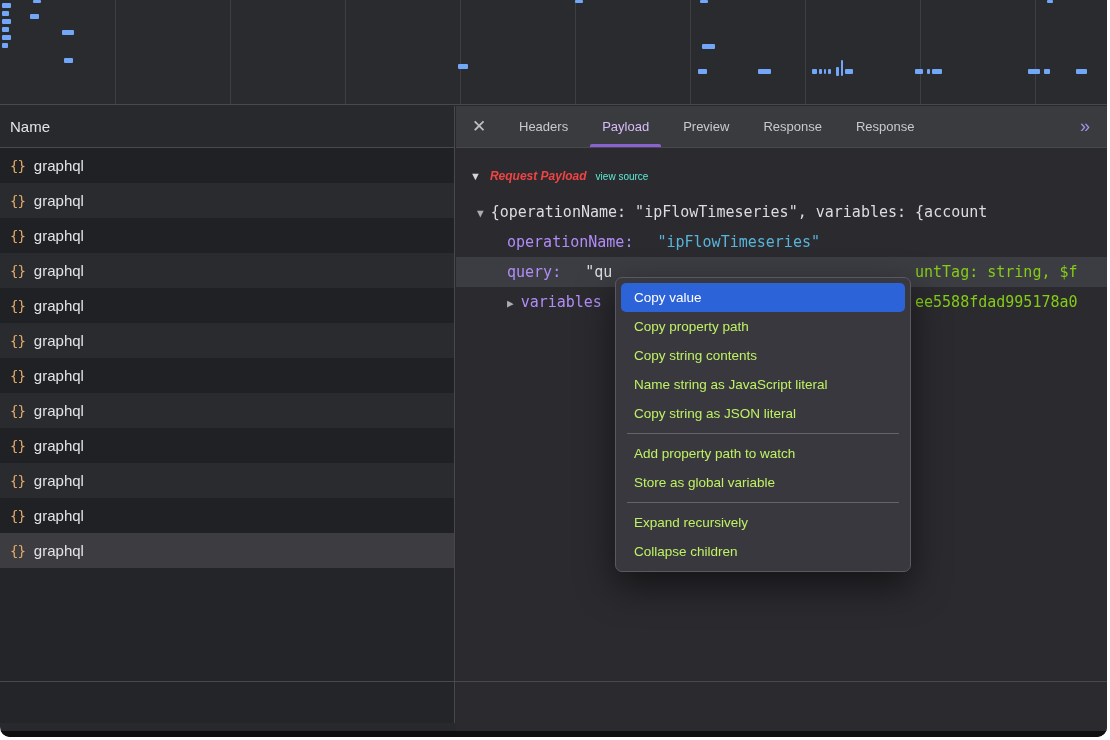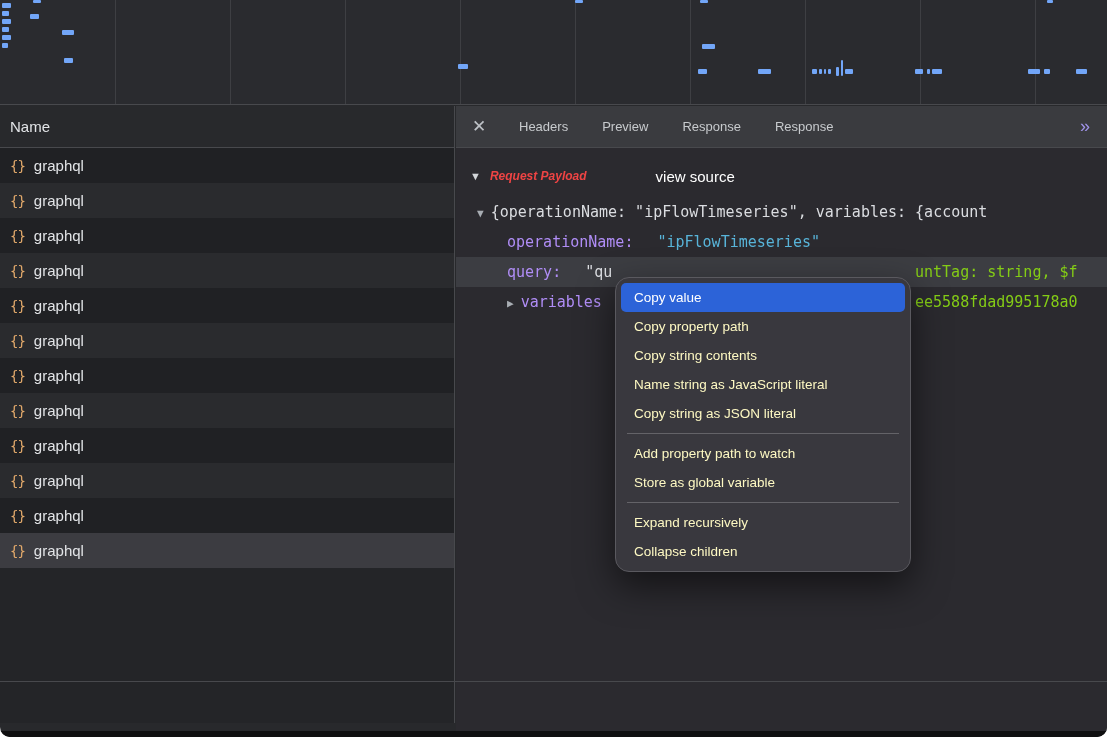--- a/index.html
+++ b/index.html
@@ -40,45 +40,45 @@
   .tab.selected::after { content:""; position:absolute; left:5px; right:5px; bottom:0;
     height:3px; background:#8a63d2; border-radius:2px 2px 0 0; }
   .tab-overflow { margin-left:auto; padding:0 16px; display:flex; align-items:center;
     color:#9f93e8; font-size:18px; letter-spacing:1px; cursor:pointer; }
 
   .payload { position:absolute; top:43px; left:0; right:0; bottom:0; overflow:hidden; }
   .section-row { display:flex; align-items:center; height:38px; padding-left:14px;
     gap:9px; margin-top:8px; }
   .tri { color:#d3d6da; font-size:11px; }
   .section-title { color:#ef4444; font-weight:bold; font-size:12px;font-style:italic; }
-  .view-source { color:#ffffff; font-size:15px; margin-left:60px; cursor:pointer; }
+  .view-source { color:#5eead4; font-size:10px; cursor:pointer; }
 
   .tree { font-family:"DejaVu Sans Mono", monospace; font-size:15px; margin-top:2px; }
   .tree-row { height:30px; line-height:30px; white-space:nowrap; overflow:hidden;
     position:relative; }
   .tree-row.selected { background:#3c3d42; }
   .indent1 { padding-left:21px; }
   .indent2 { padding-left:51px; }
   .dis { color:#a8adb3; font-size:11px; margin-right:7px; display:inline-block; }
   .k { color:#b08df6; margin-right:24px; }
   .v-str { color:#58b4d9; }
   .plain { color:#dbdde1; }
   .frag-right { position:absolute; left:459px; top:0; color:#84cc16; }
 
   .bottom-divider { position:absolute; left:0; right:0; top:681px; height:1px;
     background:#48494d; }
   .bottom-bar { position:absolute; left:0; right:0; bottom:0; height:6px;
     background:#0f0f10; border-radius:0 0 10px 10px; }
 
   
   .context-menu { position:absolute; left:615px; top:277px; width:296px;
-    background:#39383e; border:1px solid #5a595f; border-radius:14px;
+    background:#39383e; border:1px solid #5a595f; border-radius:7px;
     box-shadow:0 14px 36px rgba(0,0,0,.55); padding:5px 0; z-index:20; }
   .menu-item { height:29px; line-height:29px; margin:0 5px; padding:0 13px;
-    border-radius:5px; color:#fef9c3; font-size:13.5px; cursor:default;
+    border-radius:5px; color:#bef264; font-size:13.5px; cursor:default;
     white-space:nowrap; }
   .menu-item.highlighted { background:#2c63d8; color:#ffffff; }
   .menu-sep { height:1px; background:rgba(255,255,255,.22); margin:5px 11px; }
 </style>
 </head>
 <body>
 
 <div class="window">
 
   <div class="timeline">
@@ -176,20 +176,21 @@
         </div>
       </div>
   </div>
 
   <div class="right-panel">
     <div class="tabbar">
       <div class="tab-close">
         <span>✕</span>
       </div>
       <div class="tab">Headers</div>
+        <div class="tab selected">Payload</div>
         <div class="tab">Preview</div>
         <div class="tab">Response</div>
         <div class="tab">Response</div>
         <div class="tab-overflow">
         <span>»</span>
       </div>
     </div>
 
     <div class="payload">
       <div class="section-row">

